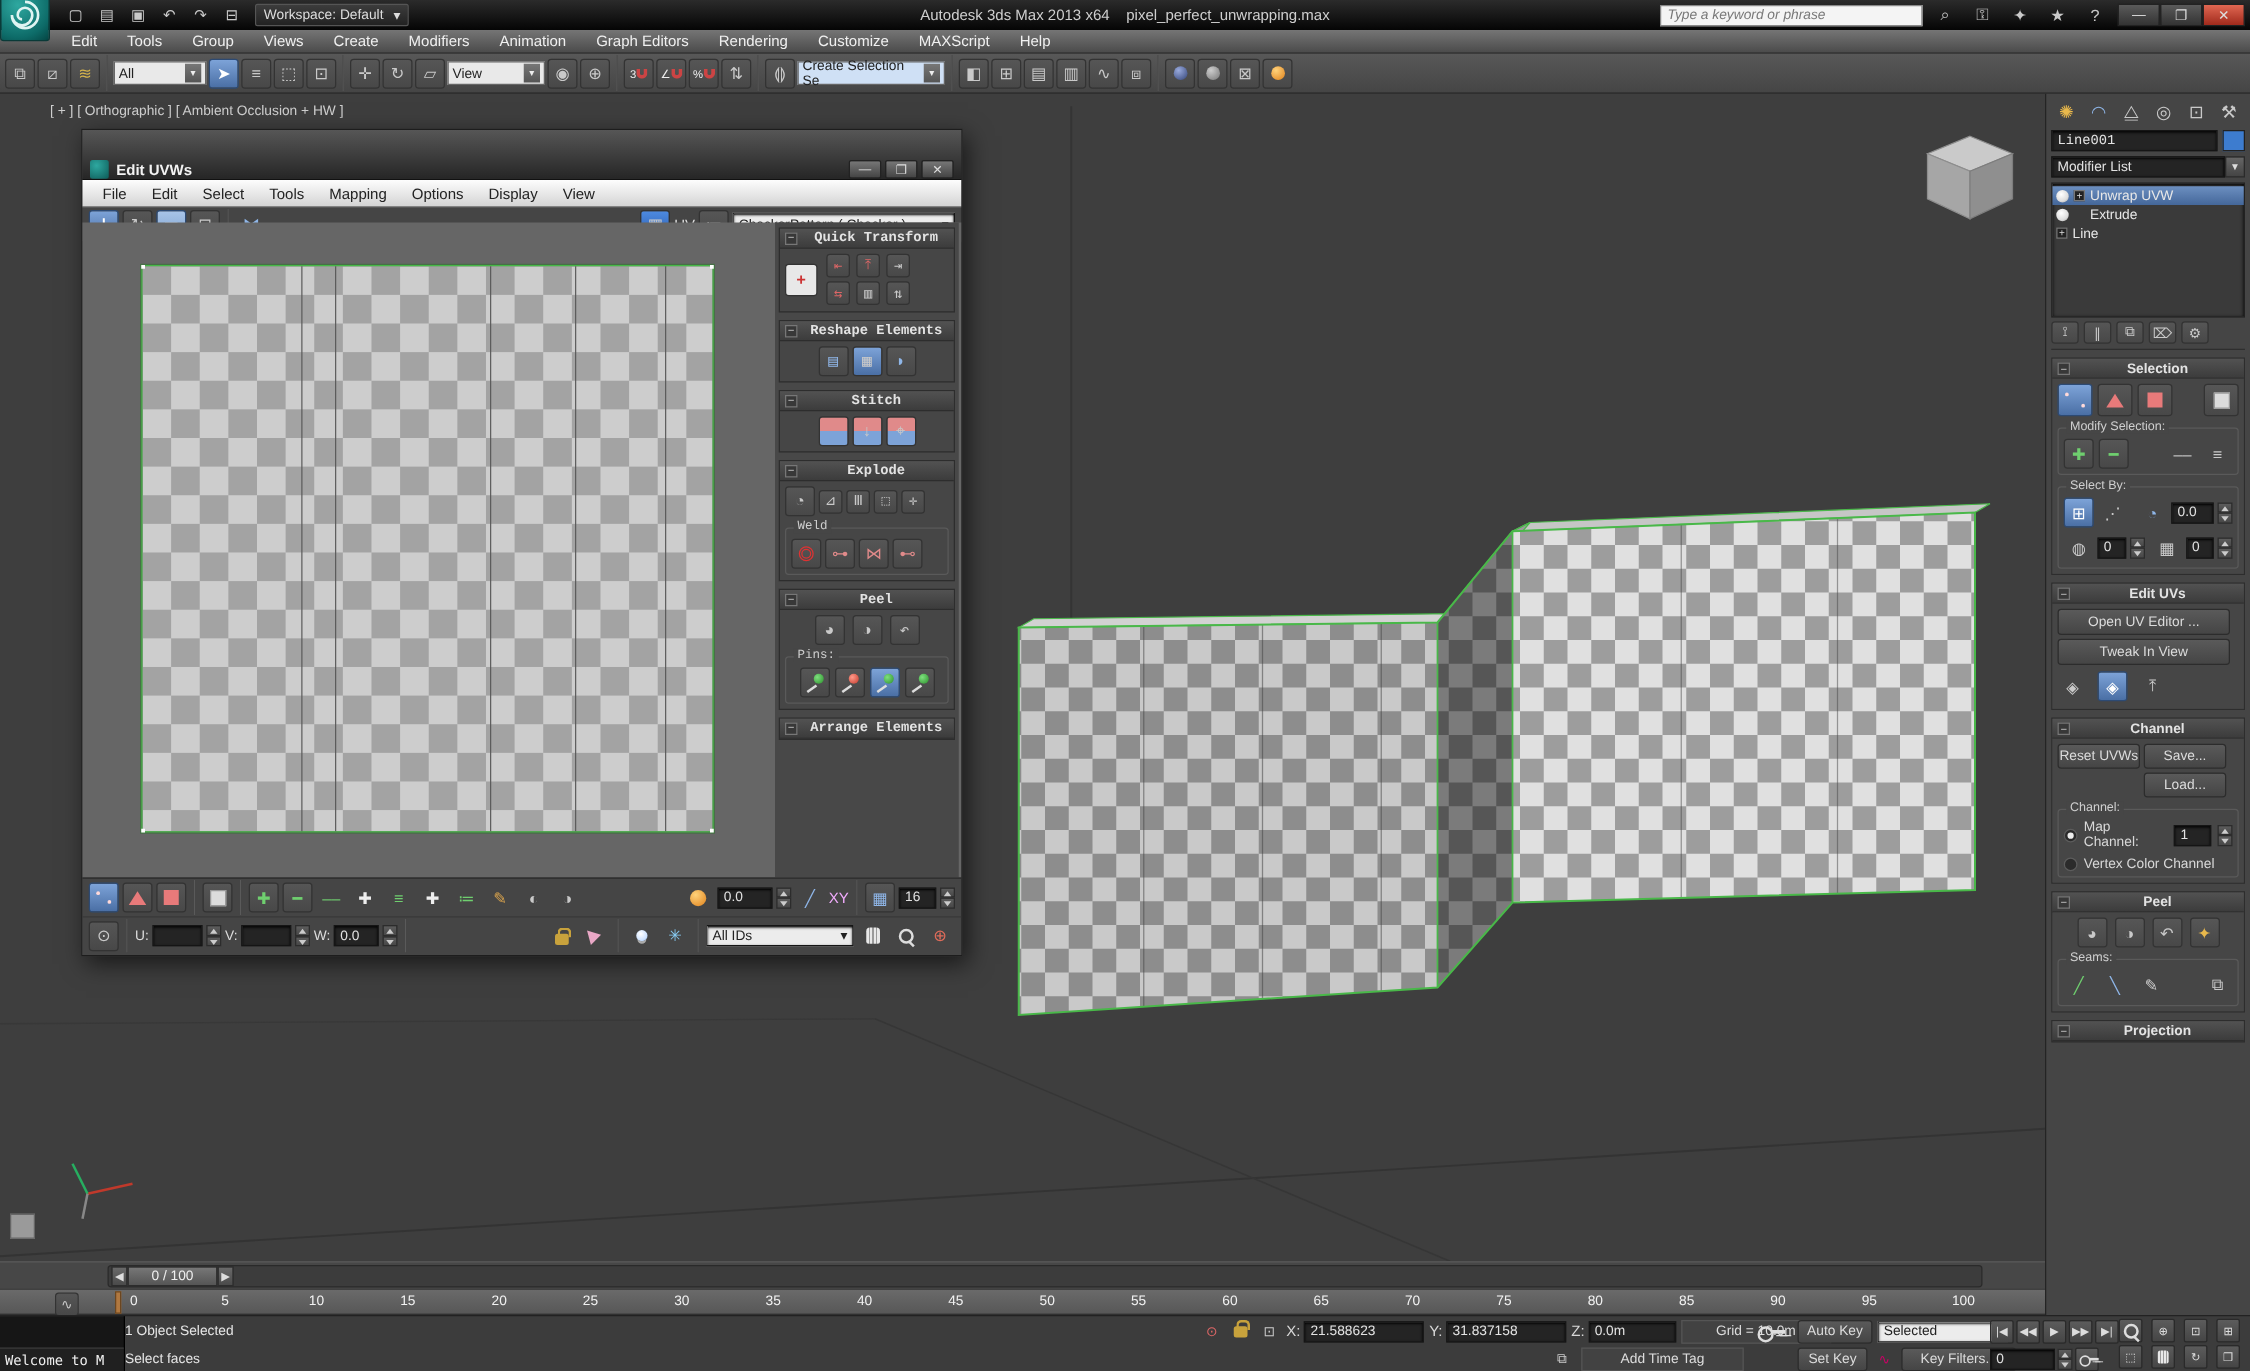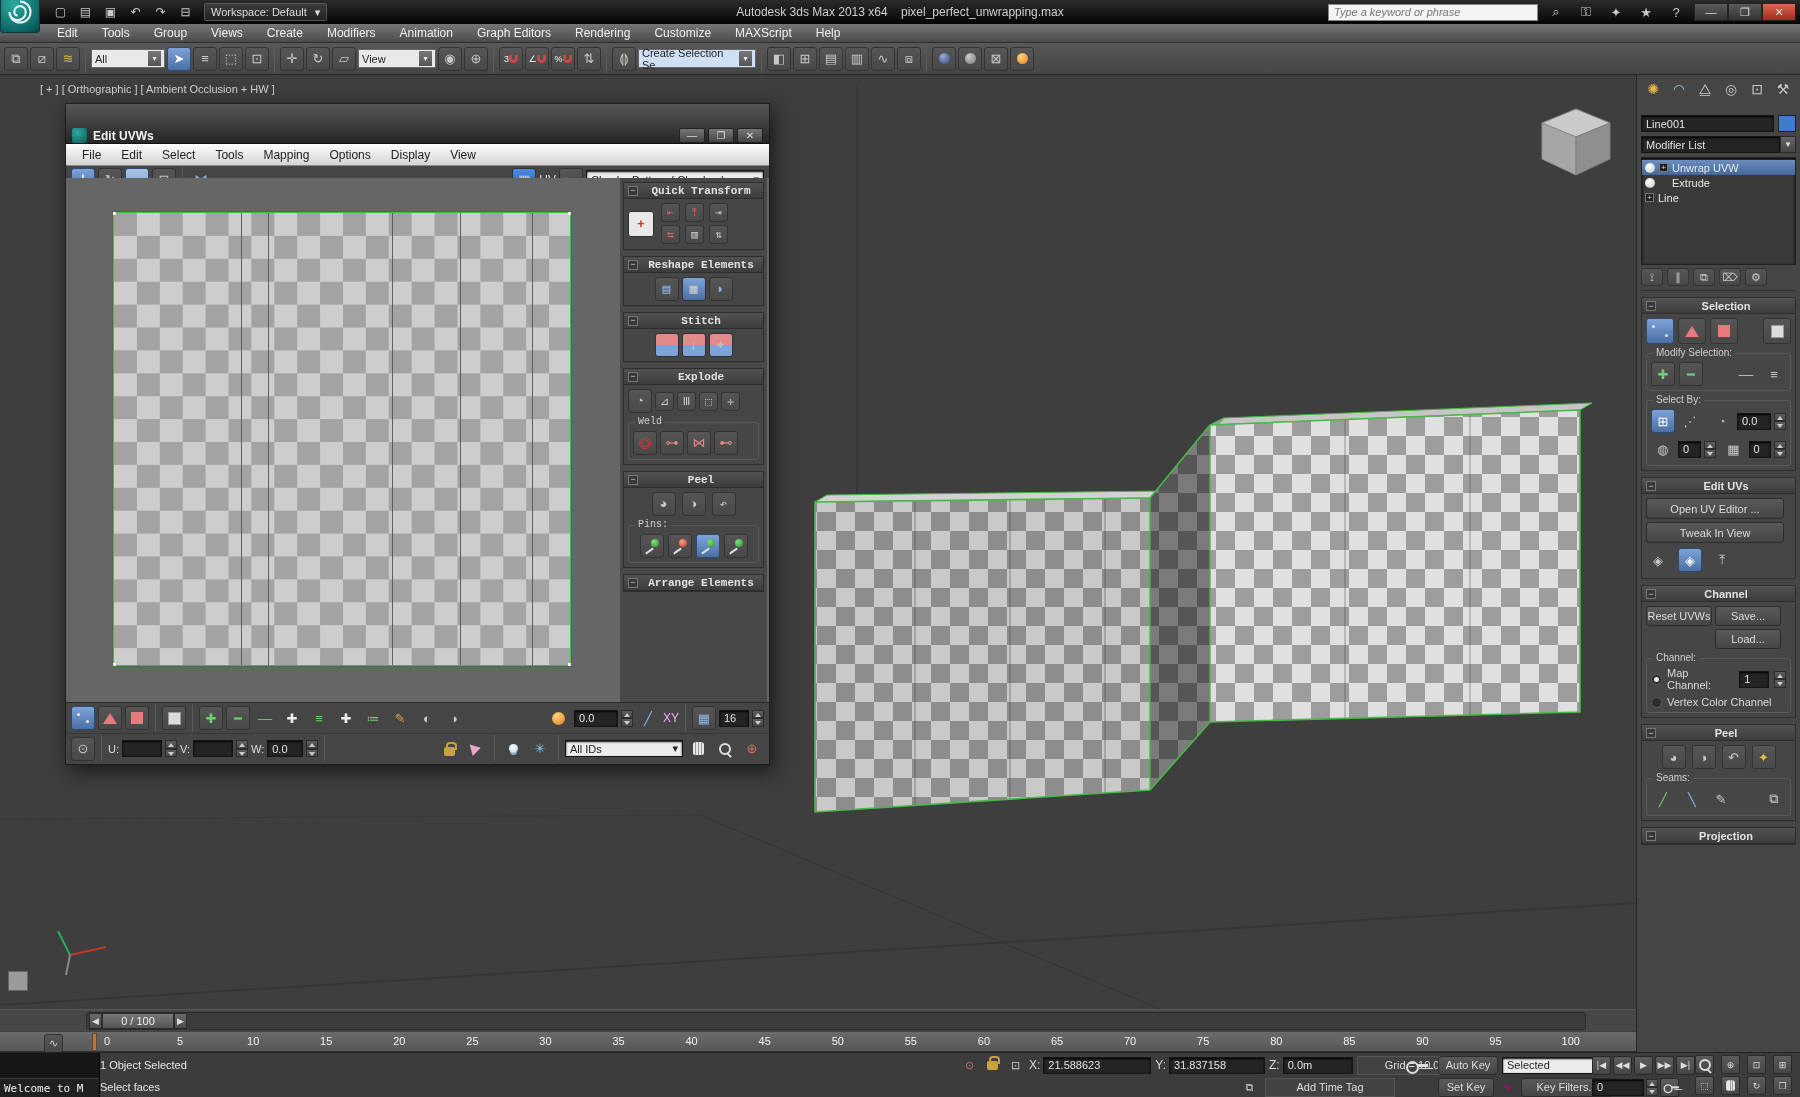--- a/index.html
+++ b/index.html
@@ -123,21 +123,21 @@
   .keyic::after { content:"";position:absolute;left:11px;top:5px;width:11px;height:3px;background:#ddd;box-shadow:6px 3px 0 -1px #ddd,3px 3px 0 -1px #ddd; }
   .orb { width:13px;height:13px;border-radius:50%;background:radial-gradient(circle at 35% 30%,#ffd27a,#e0821c); }
   .bulbic { width:9px;height:9px;border-radius:50%;background:radial-gradient(circle at 40% 35%,#fff,#cfe3ff 60%,#8fb6e8); box-shadow:0 3px 0 -1px #aaa; }
   .snow { color:#86c9f0; font-size:13px; }
   .pinkarr { width:0;height:0;border-top:6px solid transparent;border-bottom:6px solid transparent;border-left:10px solid #e9a8c6; transform:rotate(-15deg); }
 
   
   .cpanel { left:1636px; top:75px; width:164px; height:977px; background:#454545; border-left:1px solid #242424; padding:2px 4px; }
   .cp-tabs { display:flex; gap:2px; height:24px; align-items:center; }
   .cp-tabs .ic { width:24px; height:22px; background:none; border-color:transparent; font-size:14px; }
-  .cp-name { display:flex; gap:4px; margin-top:14px; align-items:center; }
+  .cp-name { display:flex; gap:4px; margin-top:3px; align-items:center;font-family:Liberation Mono, monospace; }
   .cp-drop { margin-top:4px; display:flex; }
   .cp-drop .fld { flex:1; }
   .cp-drop .arrbtn { width:16px; height:17px; background:linear-gradient(#666,#444); border:1px solid #2a2a2a;
     color:#ddd; font-size:8px; display:flex; align-items:center; justify-content:center; }
   .stack { margin-top:4px; height:108px; background:#3a3a3a; border:1px solid #222; box-shadow:inset 0 1px 3px #000; padding:2px 0; }
   .stack .row { height:15px; display:flex; align-items:center; gap:4px; padding:0 3px; color:#e8e8e8; font-size:11px; }
   .stack .row.sel { background:linear-gradient(#6c8fc0,#44679a); }
   .bulb { width:10px; height:10px; border-radius:50%; background:radial-gradient(circle at 40% 35%,#fff,#ddd 60%,#999); flex:none; }
   .plusbox { width:9px; height:9px; background:#222; border:1px solid #777; color:#ddd; font-size:8px; line-height:7px; text-align:center; flex:none; }
   .stacktools { display:flex; gap:4px; margin-top:3px; padding-bottom:4px; border-bottom:1px solid #2e2e2e; }
@@ -828,21 +828,21 @@
   </div>
 
   <div class="st-row" style="left:960px;top:1px;gap:4px">
     <div class="ic sm flat" style="color:#d66" data-glyph="⊙"></div>
     <div class="ic sm flat">
         <span class="lockg" style="margin-top:0"></span>
       </div>
     <div class="ic sm flat" data-glyph="⊡"></div>
     <span class="stfld">
         <span>X:</span>
-      <span class="fld" style="width:108px">21.588623</span>
+      <span class="fld" style="width:96px">21.588623</span>
       </span>
     <span class="stfld">
         <span>Y:</span>
       <span class="fld" style="width:96px">31.837158</span>
       </span>
     <span class="stfld">
         <span>Z:</span>
       <span class="fld" style="width:70px">0.0m</span>
       </span>
     <div class="stbox" style="width:120px">Grid = 10.0m</div>

